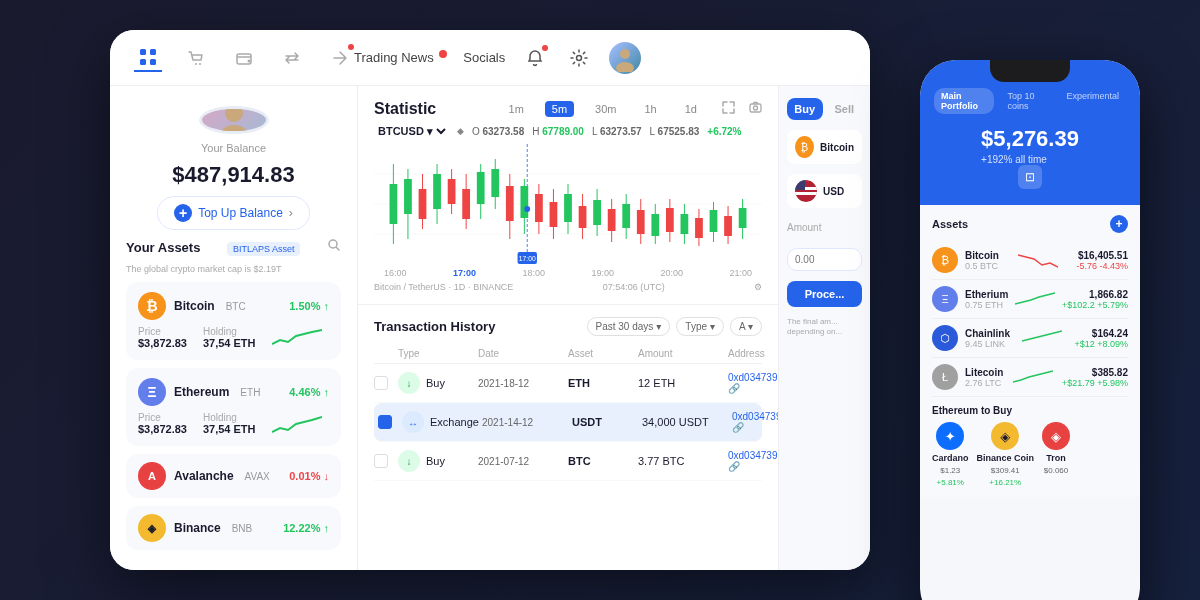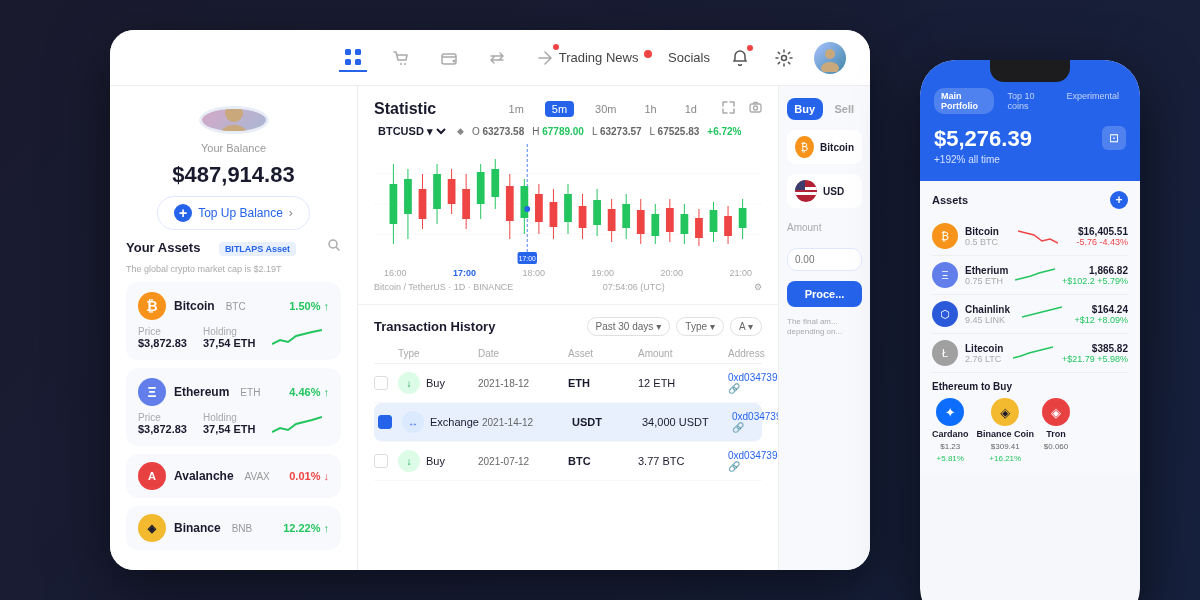--- a/index.html
+++ b/index.html
@@ -44,21 +44,21 @@
       display: flex;
       flex-direction: column;
     }
     .tablet-nav {
       background: #fff;
       height: 56px;
       display: flex;
       align-items: center;
       padding: 0 24px;
       border-bottom: 1px solid #eee;
-      justify-content: flex-end;
+      justify-content: flex-start;
     }
     .nav-icons-left {
       display: flex;
       gap: 20px;
       align-items: center;
     }
     .nav-icon {
       width: 28px;
       height: 28px;
       display: flex;
@@ -175,22 +175,22 @@
       font-size: 13px;
       font-weight: 700;
       color: #1a1a2e;
     }
     .bitlaps-badge {
       background: #e8f0fe;
       color: #2563eb;
       font-size: 9px;
       padding: 2px 6px;
       border-radius: 4px;
-      font-weight: 700;
-      margin-left: 14px;
+      font-weight: 400;
+      margin-left: 22px;
     }
     .assets-sub {
       font-size: 9px;
       color: #aaa;
       width: 100%;
     }
     .asset-card {
       width: 100%;
       background: #f8f9fd;
       border-radius: 12px;
@@ -483,22 +483,23 @@
       font-size: 9px;
       padding: 3px 7px;
       border-radius: 10px;
       cursor: pointer;
       color: rgba(255,255,255,0.7);
     }
     .phone-tab.active { background: rgba(255,255,255,0.2); color: #fff; font-weight: 600; }
     .phone-balance { font-size: 22px; font-weight: 700; color: #fff; }
     .phone-balance-row {
       display: flex;
-      align-items: flex-start;
+      align-items: center;
       justify-content: space-between;
+      flex-direction: column;
     }
     .phone-expand {
       width: 24px;
       height: 24px;
       background: rgba(255,255,255,0.2);
       border-radius: 6px;
       display: flex;
       align-items: center;
       justify-content: center;
       font-size: 12px;

